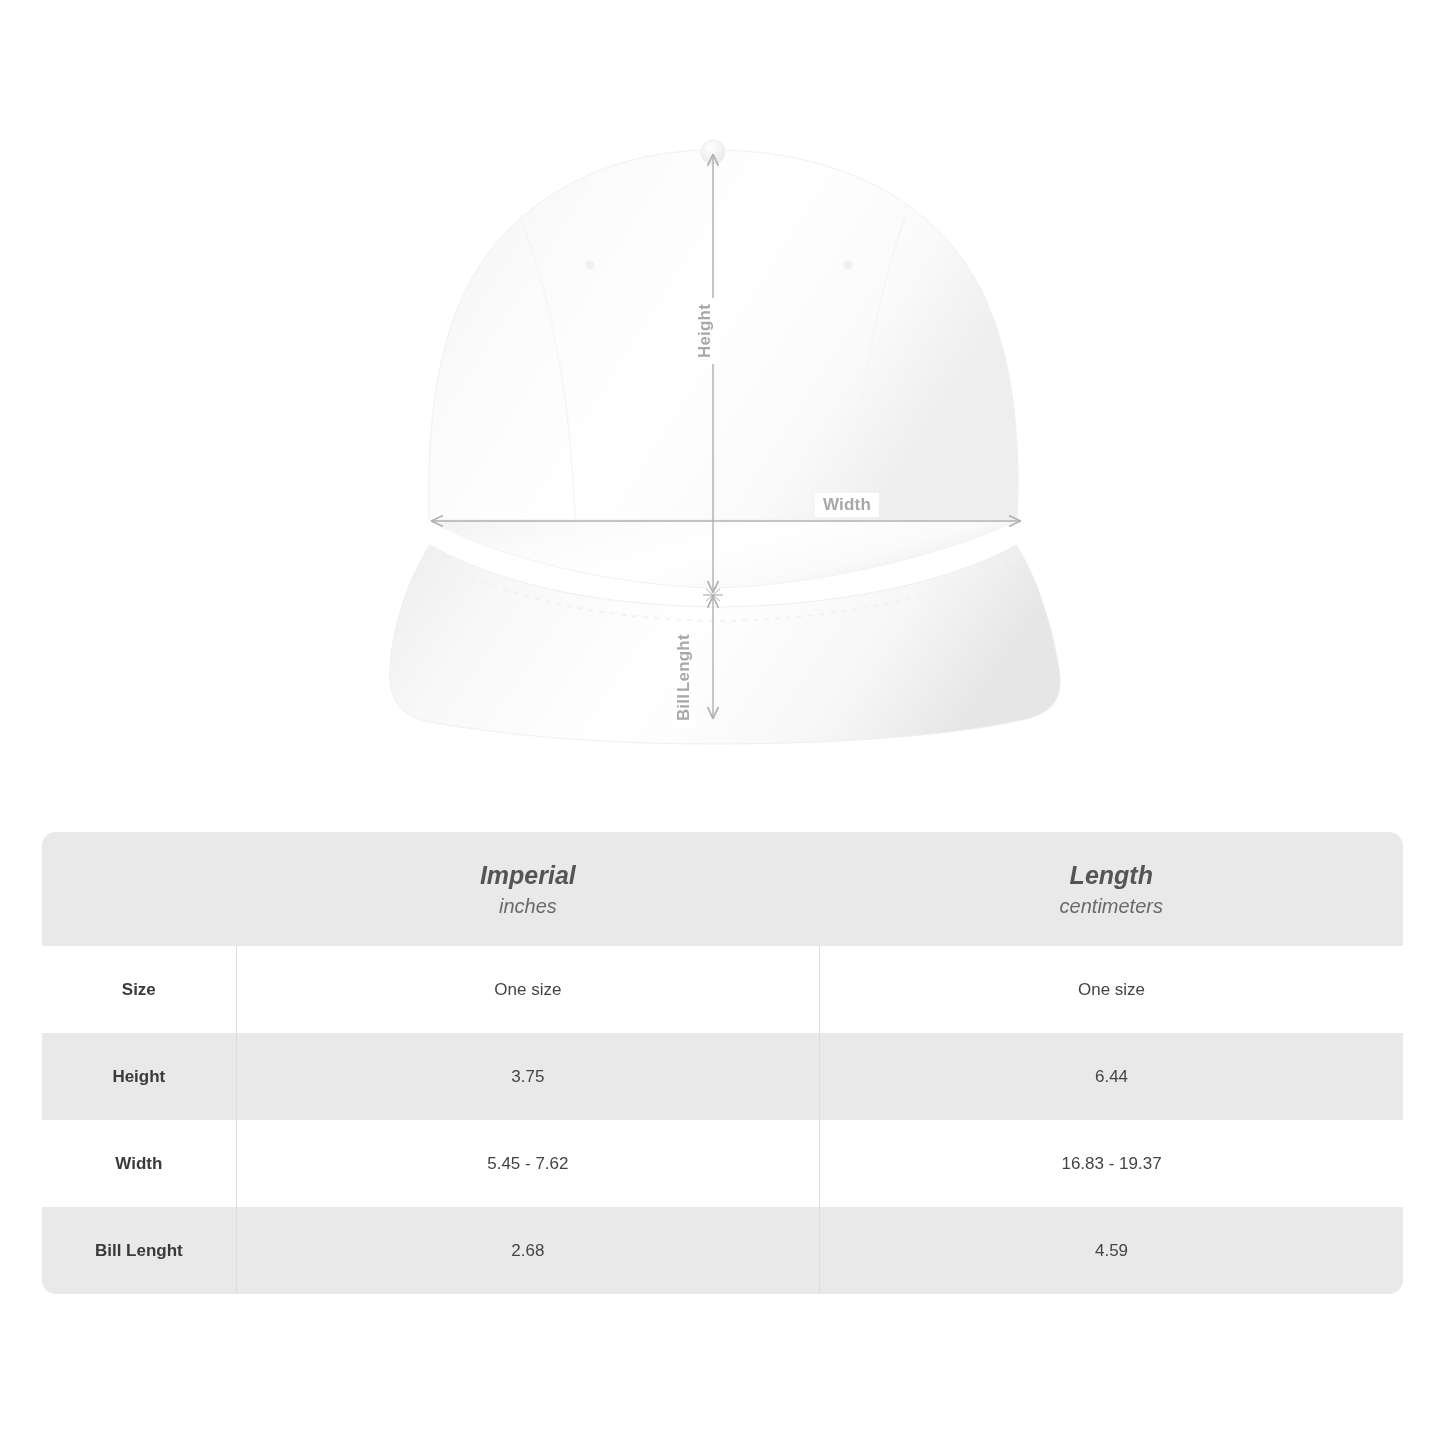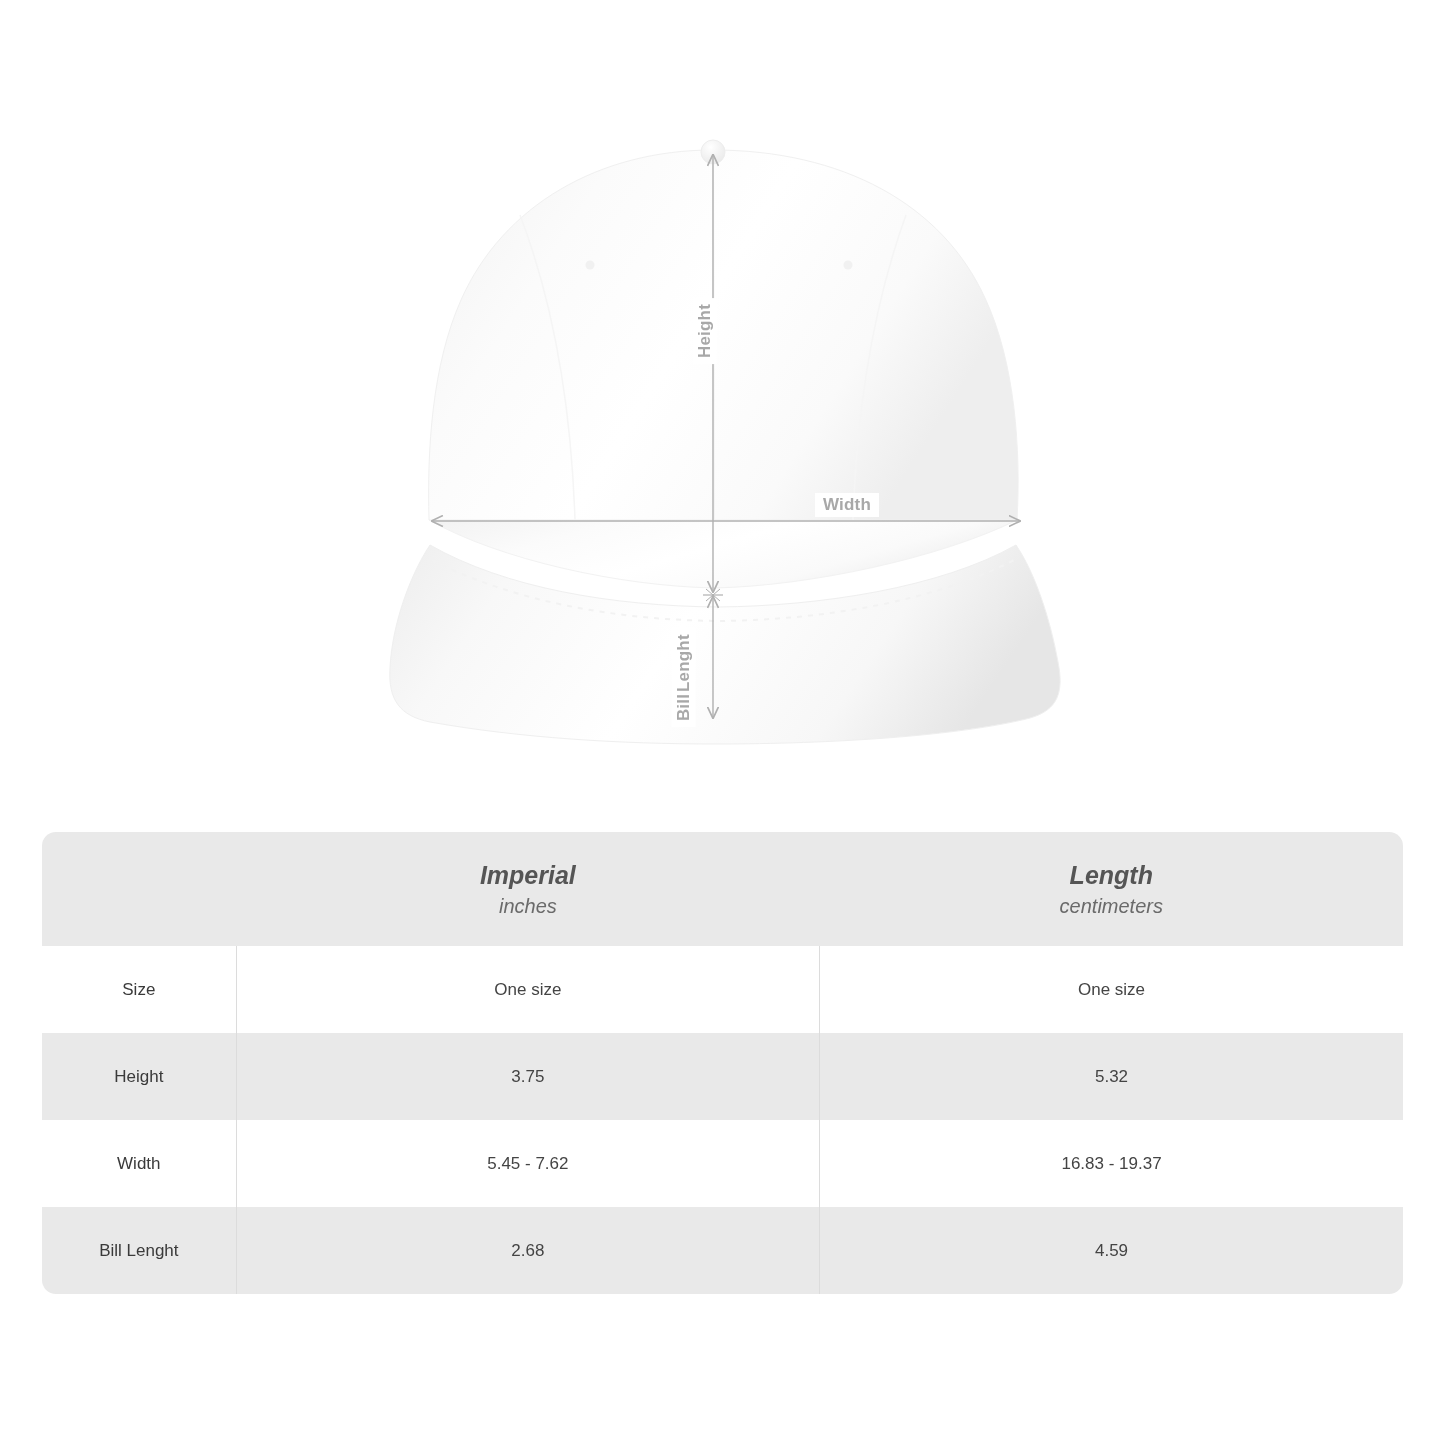--- a/index.html
+++ b/index.html
@@ -111,21 +111,21 @@
   tr.body-row td {
     height: 87px;
     vertical-align: middle;
     text-align: center;
     font-size: 17px;
     color: #444444;
     border-right: 1px solid #dcdcdc;
   }
   tr.body-row td:last-child { border-right: 0; }
   tr.body-row td.rowlabel {
-    font-weight: normal;
+    font-weight: bold;
     color: #3a3a3a;
     border-right: 1px solid #dcdcdc;
   }
   tr.row-white td { background: #ffffff; }
   tr.row-grey  td { background: #e9e9e9; }
   tr.body-row:last-child td:first-child { border-bottom-left-radius: 14px; }
   tr.body-row:last-child td:last-child  { border-bottom-right-radius: 14px; }
 </style>
 </head>
 <body>
@@ -235,21 +235,21 @@
 
         <tr class="body-row row-white">
           <td class="rowlabel">Size</td>
           <td>One size</td>
           <td>One size</td>
         </tr>
 
         <tr class="body-row row-grey">
           <td class="rowlabel">Height</td>
           <td>3.75</td>
-          <td>5.32</td>
+          <td>6.44</td>
         </tr>
 
         <tr class="body-row row-white">
           <td class="rowlabel">Width</td>
           <td>5.45 - 7.62</td>
           <td>16.83 - 19.37</td>
         </tr>
 
         <tr class="body-row row-grey">
           <td class="rowlabel">Bill Lenght</td>

